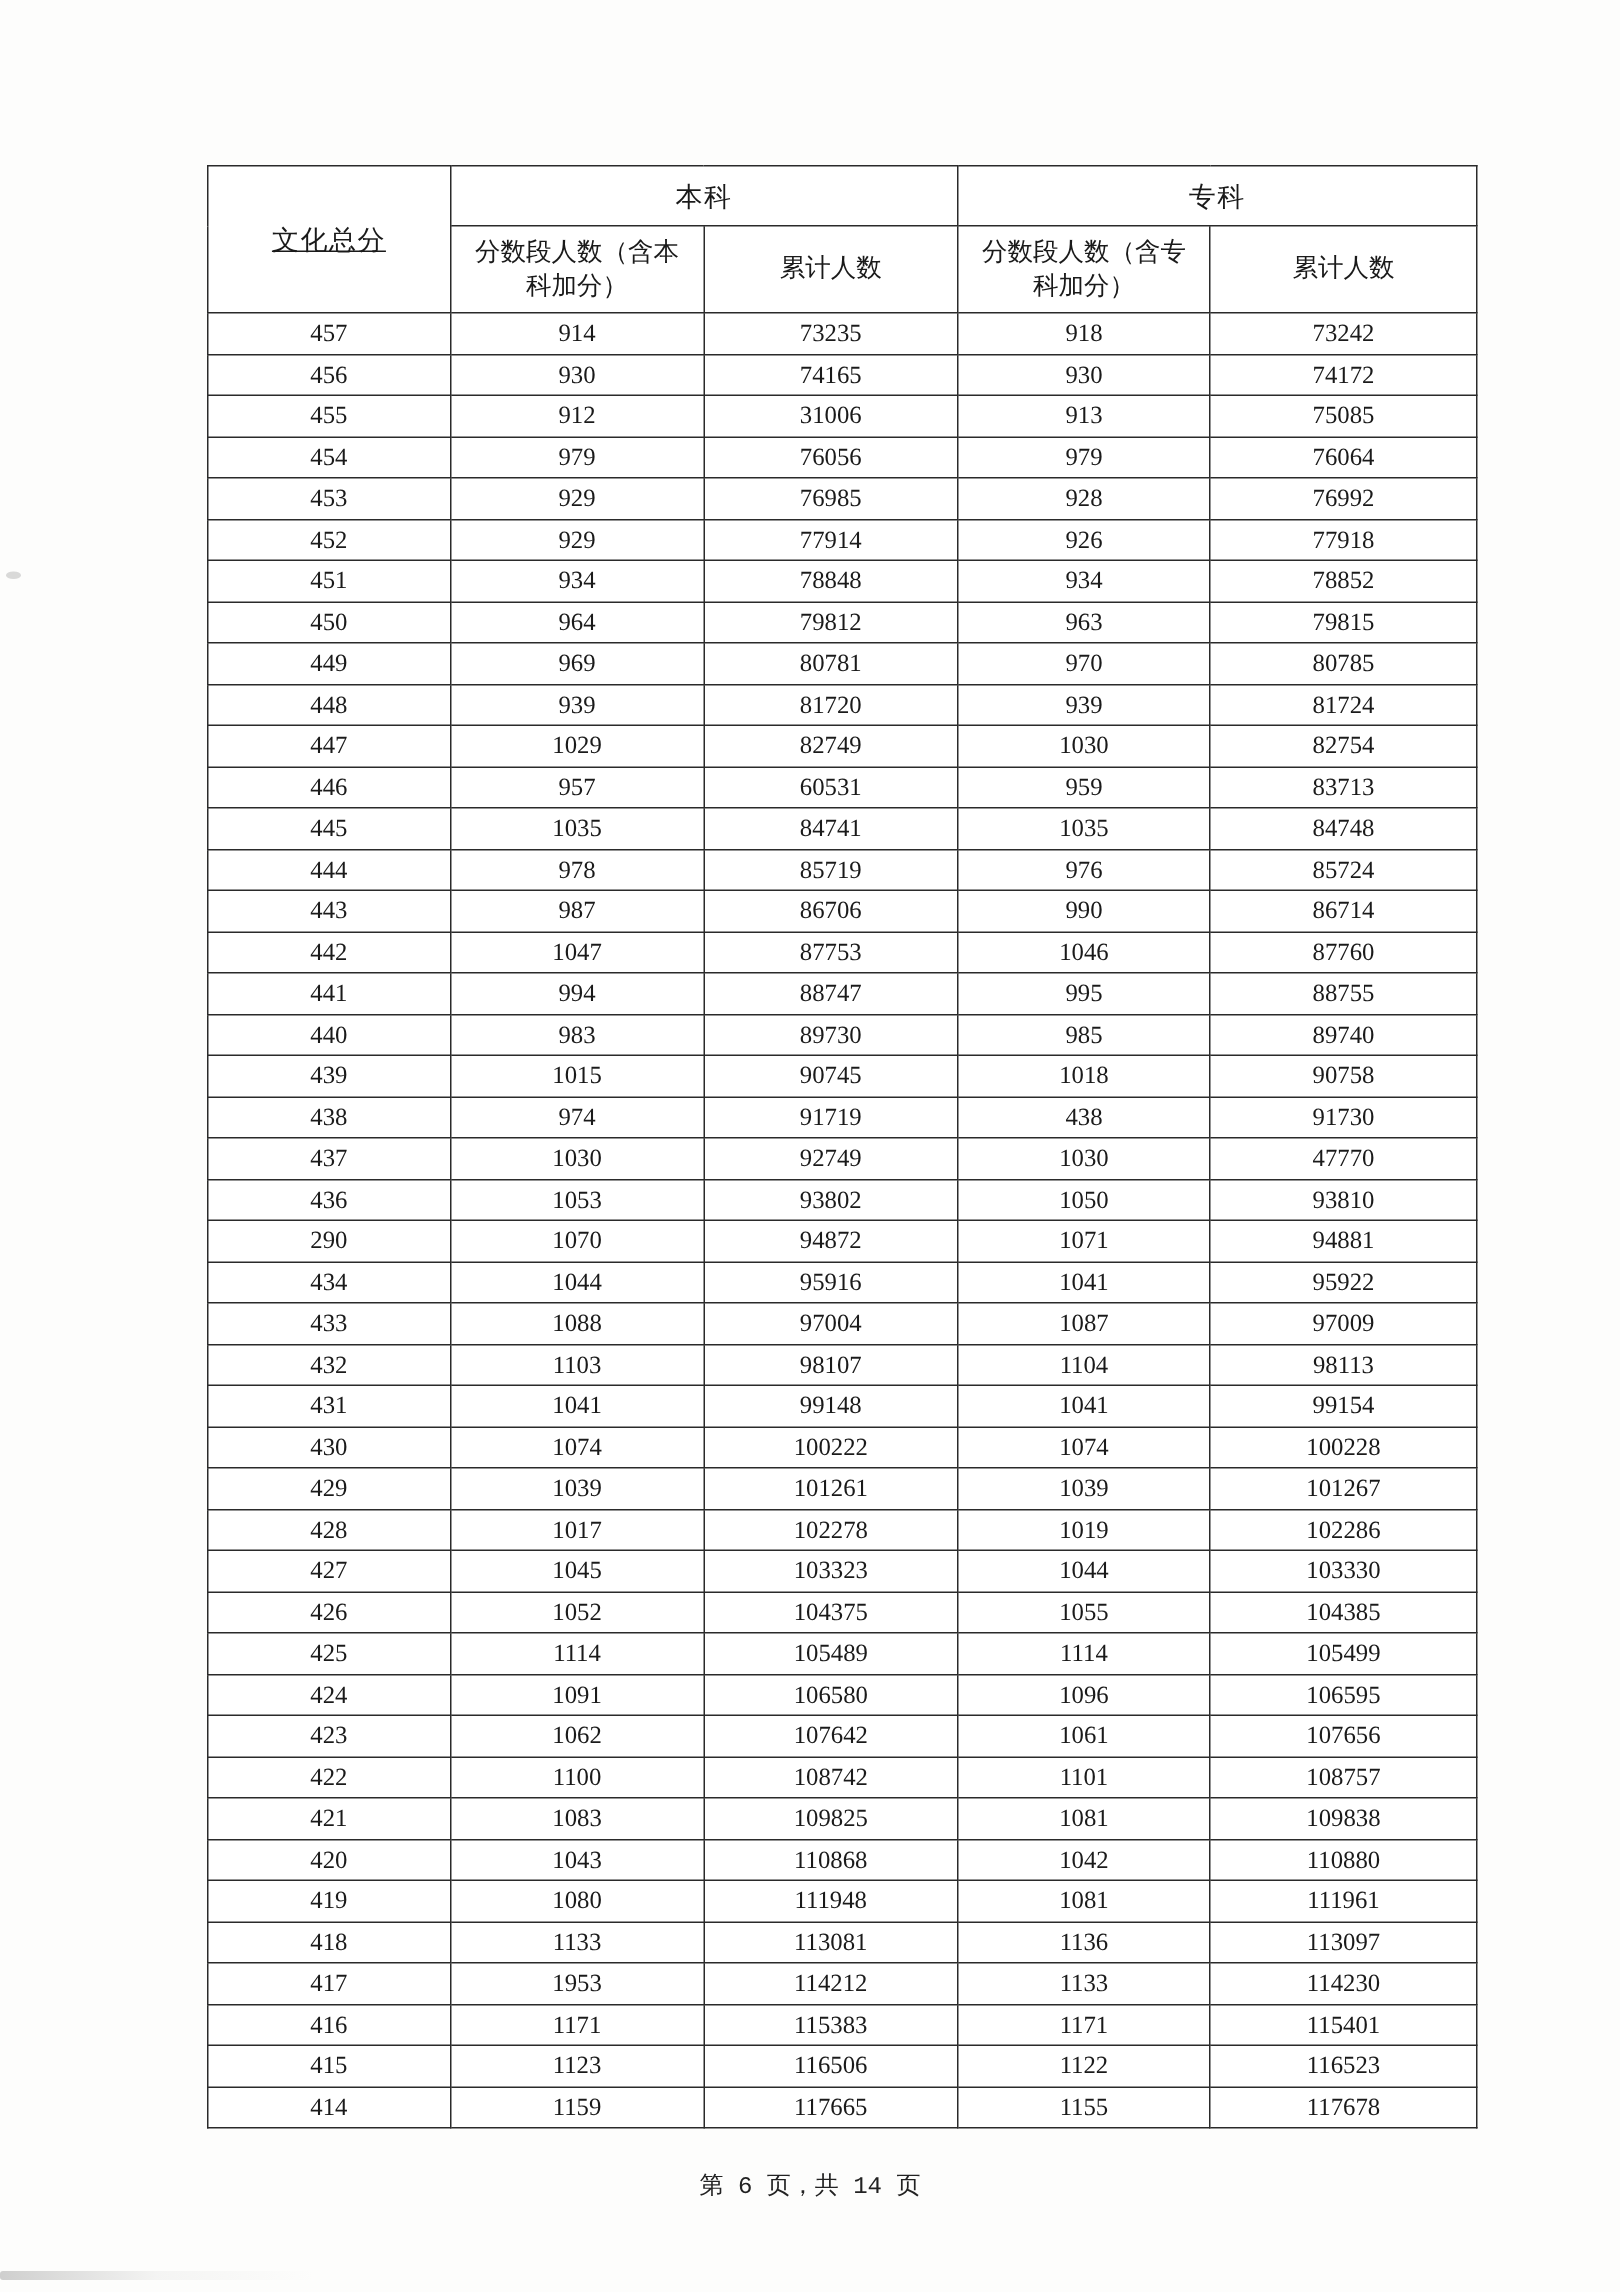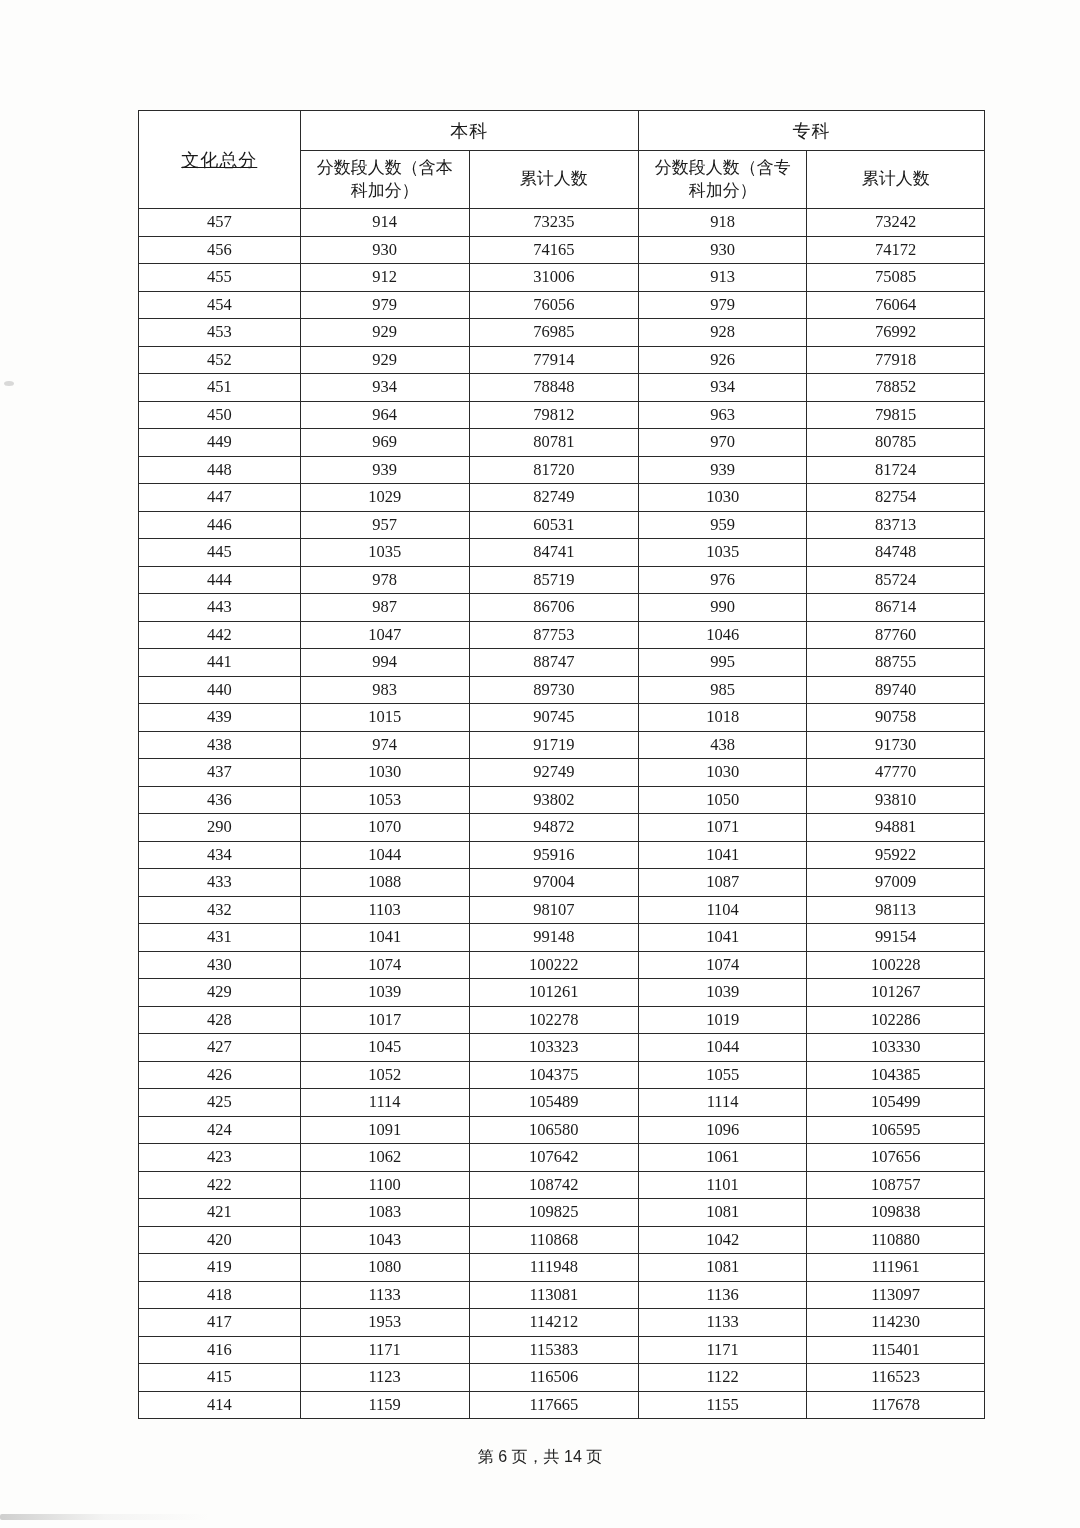--- a/index.html
+++ b/index.html
@@ -60,21 +60,21 @@
     font-family: "Liberation Serif", "DejaVu Serif", serif;
   }
   .footer-page {
     position: absolute;
     left: 0;
     top: 1447px;
     width: 100%;
     text-align: center;
     font-size: 16px;
     color: #222;
-    font-family: Liberation Sans, sans-serif;
+    font-family: Liberation Mono, monospace;
   }
   .scan-artifact {
     position: absolute;
     left: 0;
     bottom: 8px;
     width: 210px;
     height: 6px;
     background: linear-gradient(to right, rgba(120,120,120,0.35), rgba(180,180,180,0.12), transparent);
     border-radius: 2px;
   }

